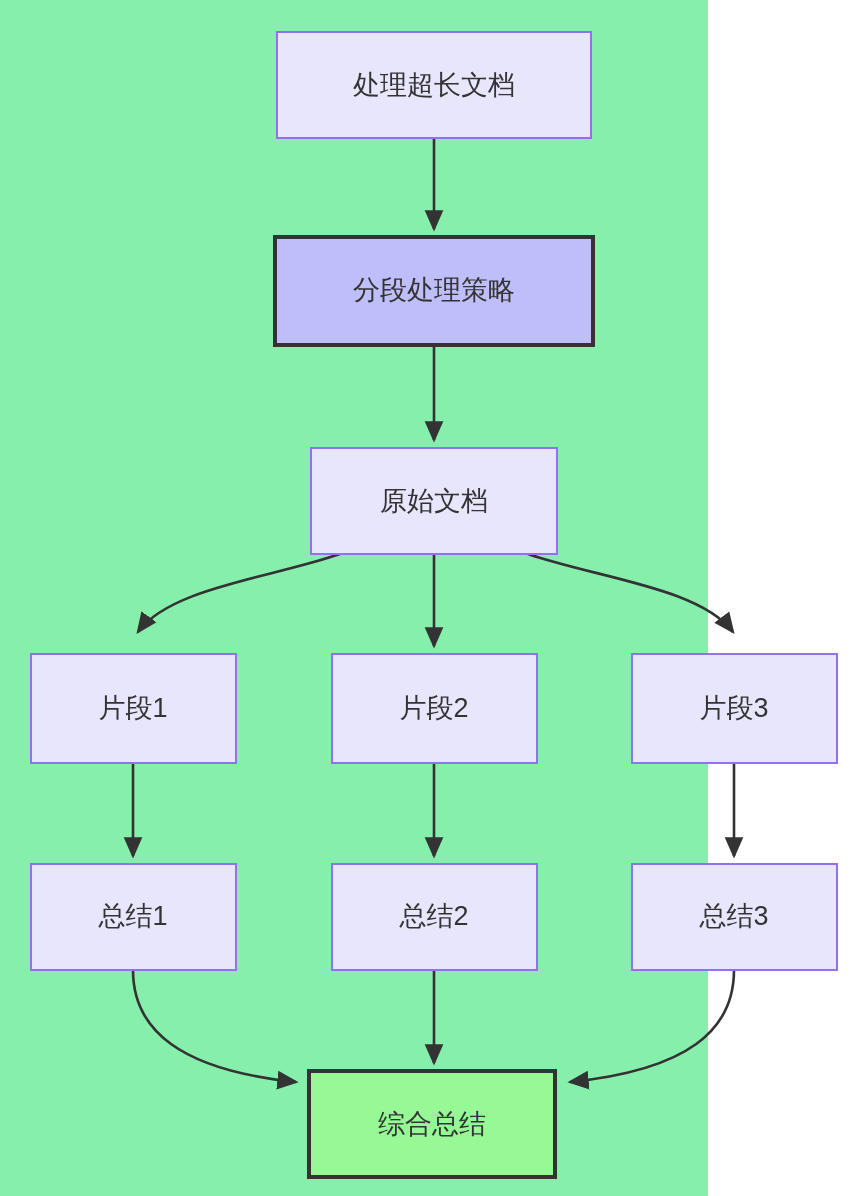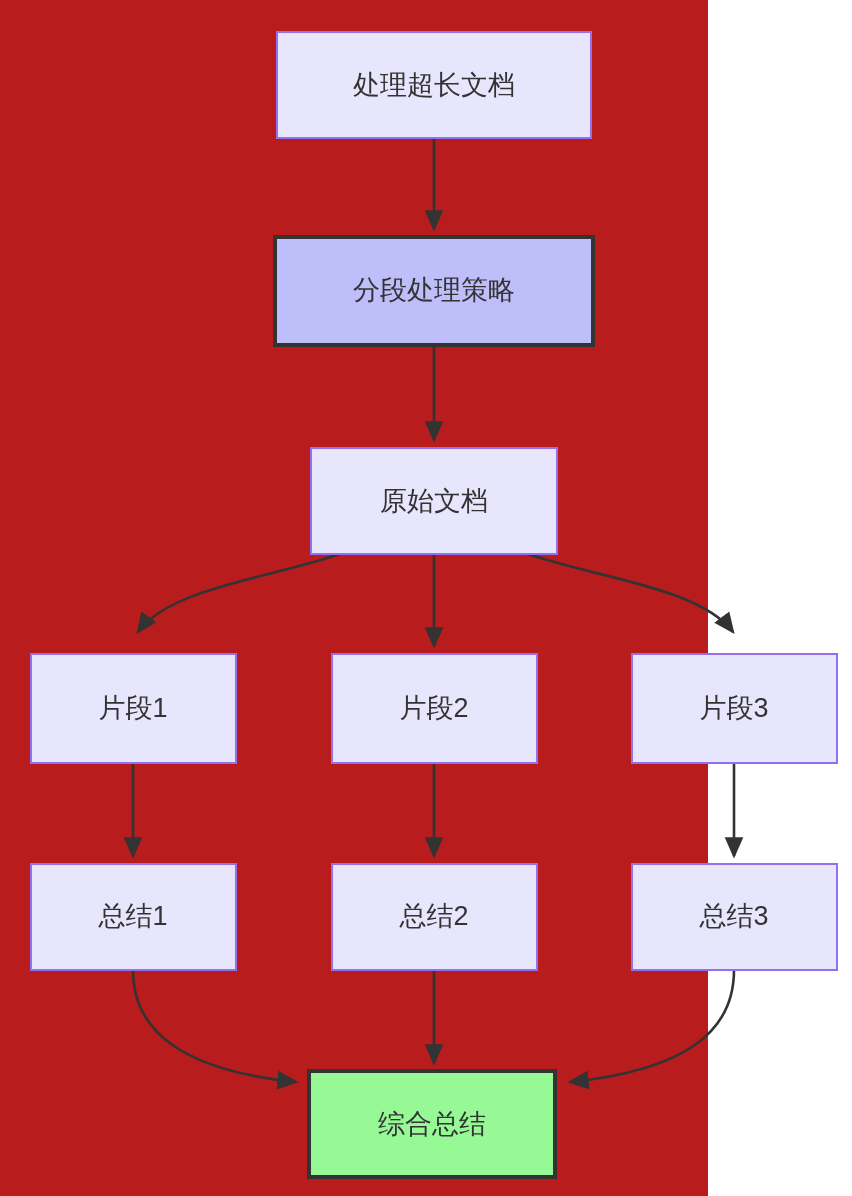--- a/index.html
+++ b/index.html
@@ -10,21 +10,21 @@
   body {
     width: 852px;
     height: 1196px;
     font-family: "Liberation Sans", "DejaVu Sans", sans-serif;
     overflow: hidden;
   }
   #flowchart-root {
     position: relative;
     width: 708px;
     height: 1196px;
-    background: #b91c1c;
+    background: #86efac;
   }
   svg.diagram {
     display: block;
     width: 852px;
     height: 1196px;
   }
   .node-rect {
     stroke-width: 2;
   }
   .node-rect.plain {

